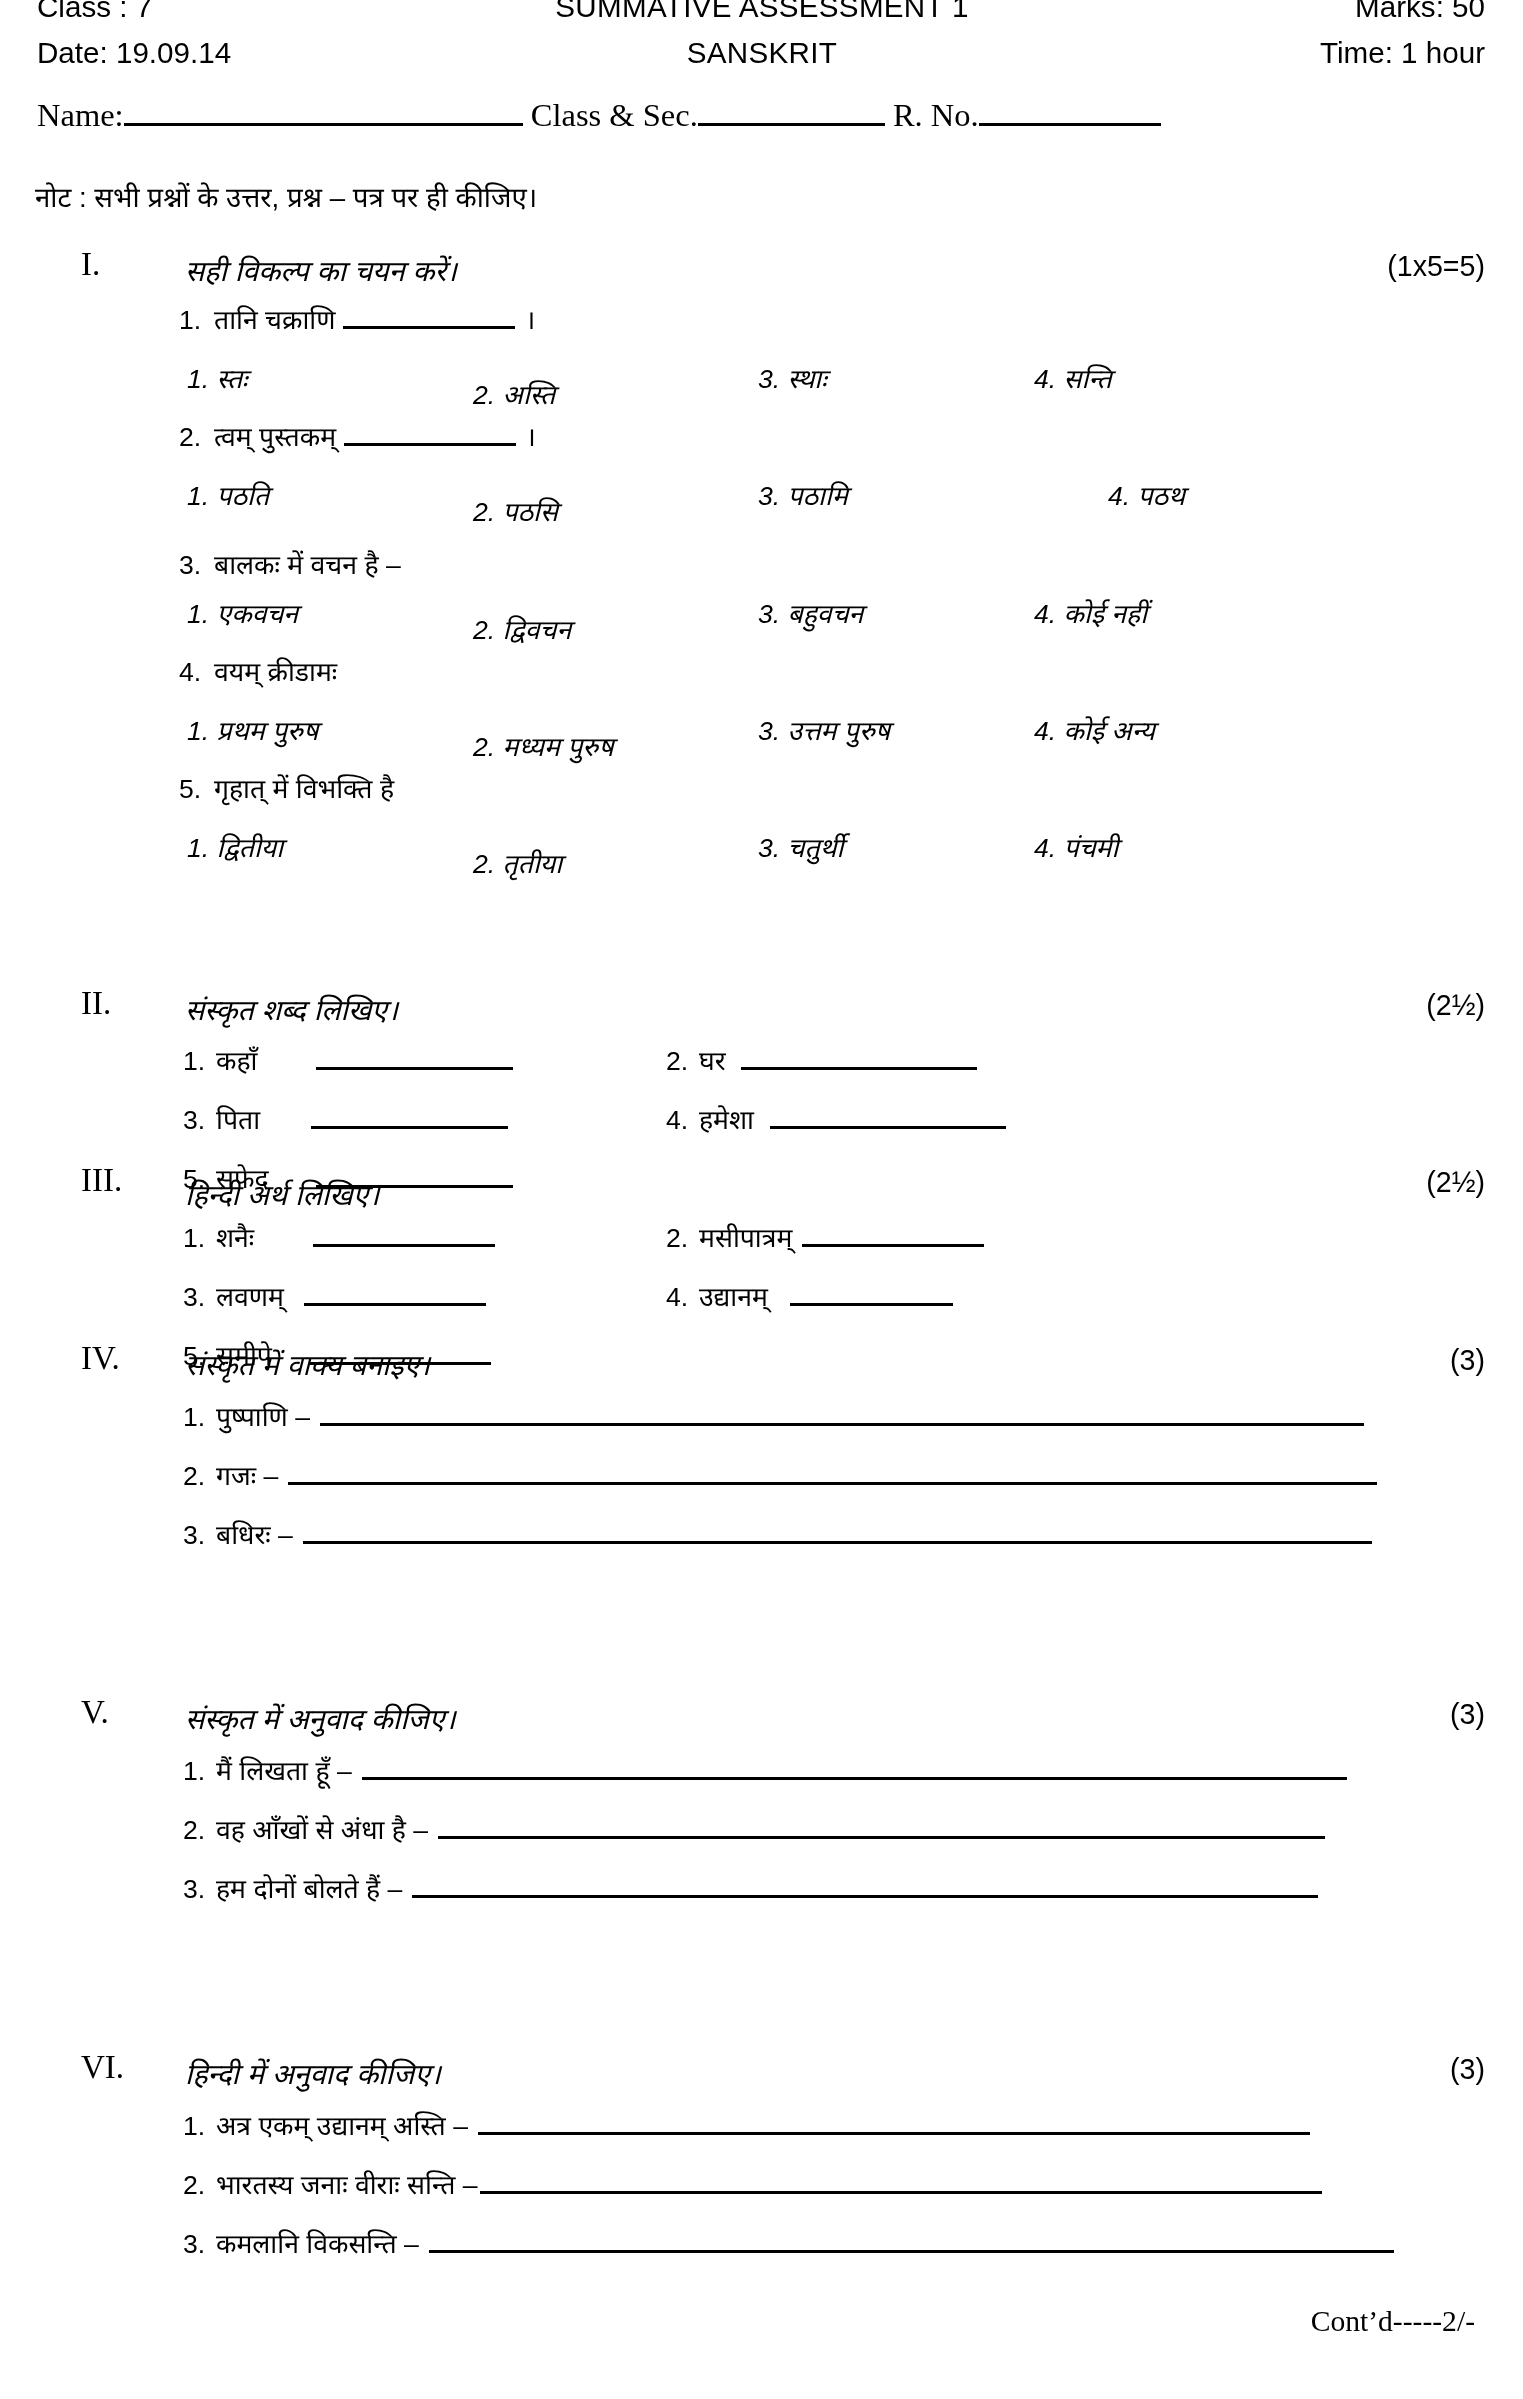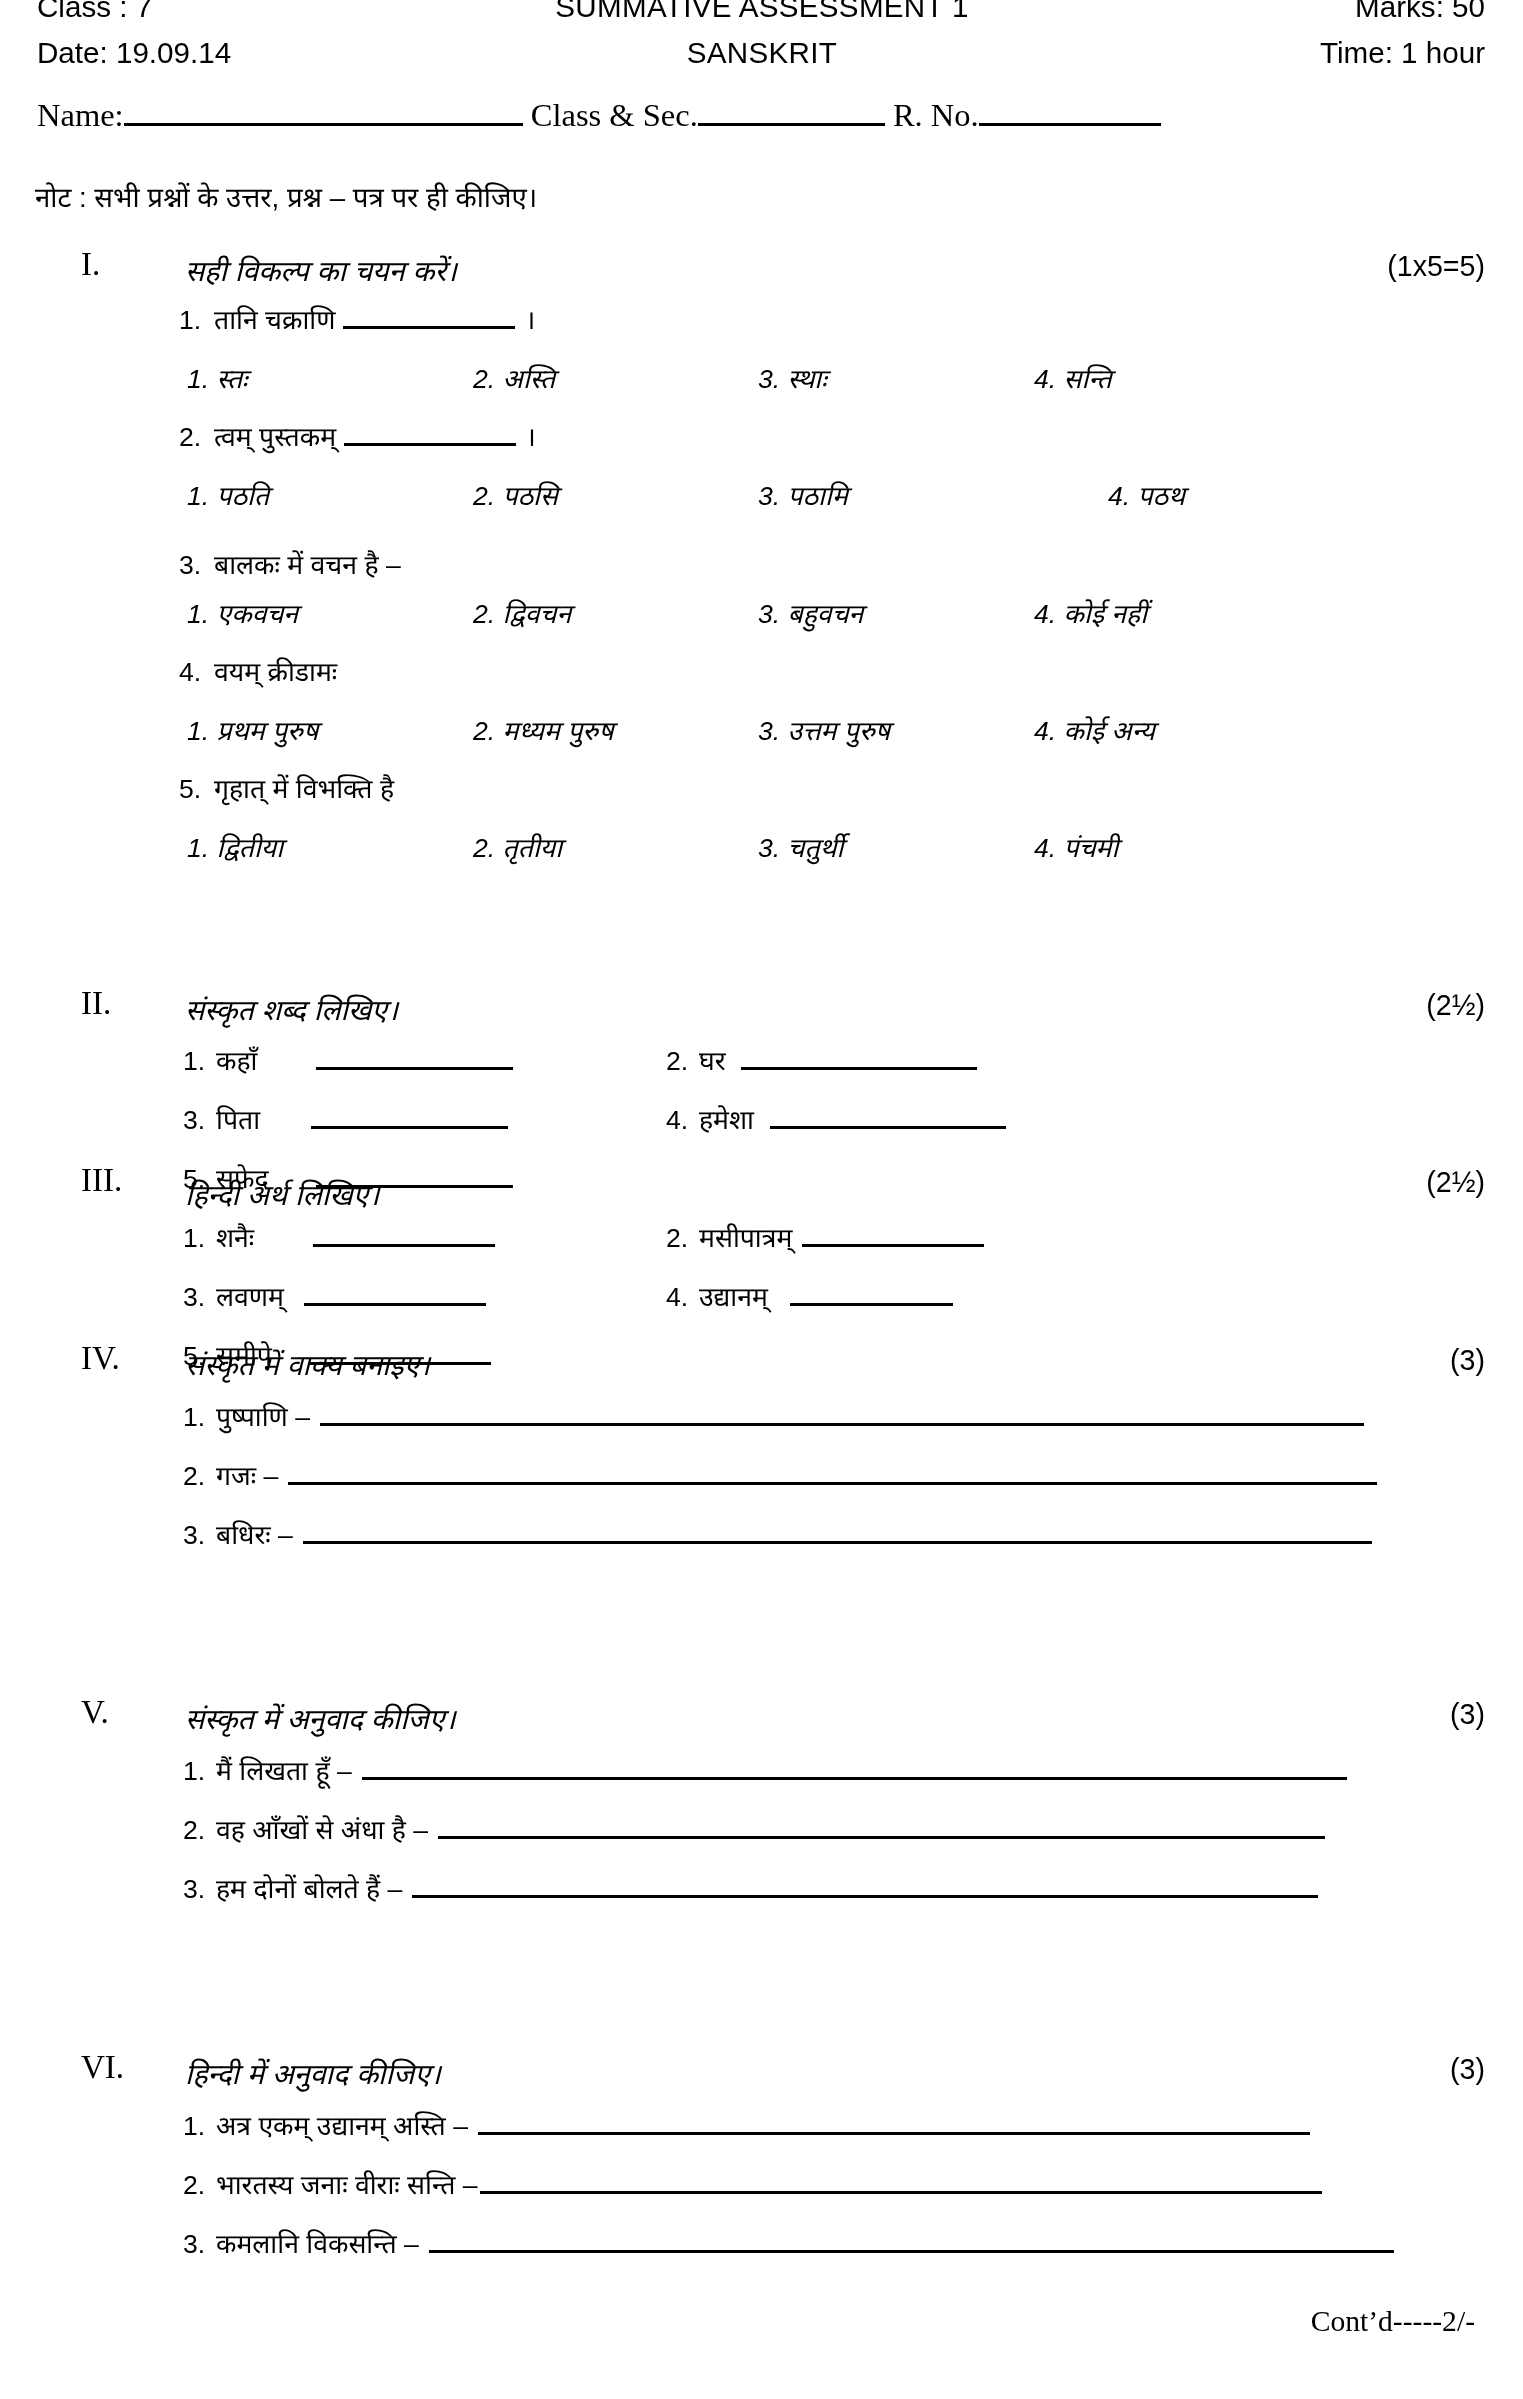--- a/index.html
+++ b/index.html
@@ -129,21 +129,21 @@
     margin: 0 9.9px 0 7.9px;
     vertical-align: baseline;
   }
   .mcq-opts { position: absolute; left: 187px; width: 1300px; height: 39px; font-style: italic; }
   .opt {
     position: absolute;
     font-size: 26.6px;
     white-space: nowrap;
   }
   .opt.c1 { left: 0px; }
-  .opt.c2 { left: 286px; }
+  .opt.c2 { left: 286px; margin-top: 16px; }
   .opt.c3 { left: 571px; }
   .opt.c4 { left: 847px; }
   .opt.c4w { left: 921px; }
 
   
   .fill-row { position: absolute; left: 183px; width: 1310px; height: 45px; }
   .fill-item { position: absolute; font-size: 26.6px; white-space: nowrap; }
   .fill-item .n { display: inline-block; width: 33px; }
   .fill-line {
     display: inline-block;

